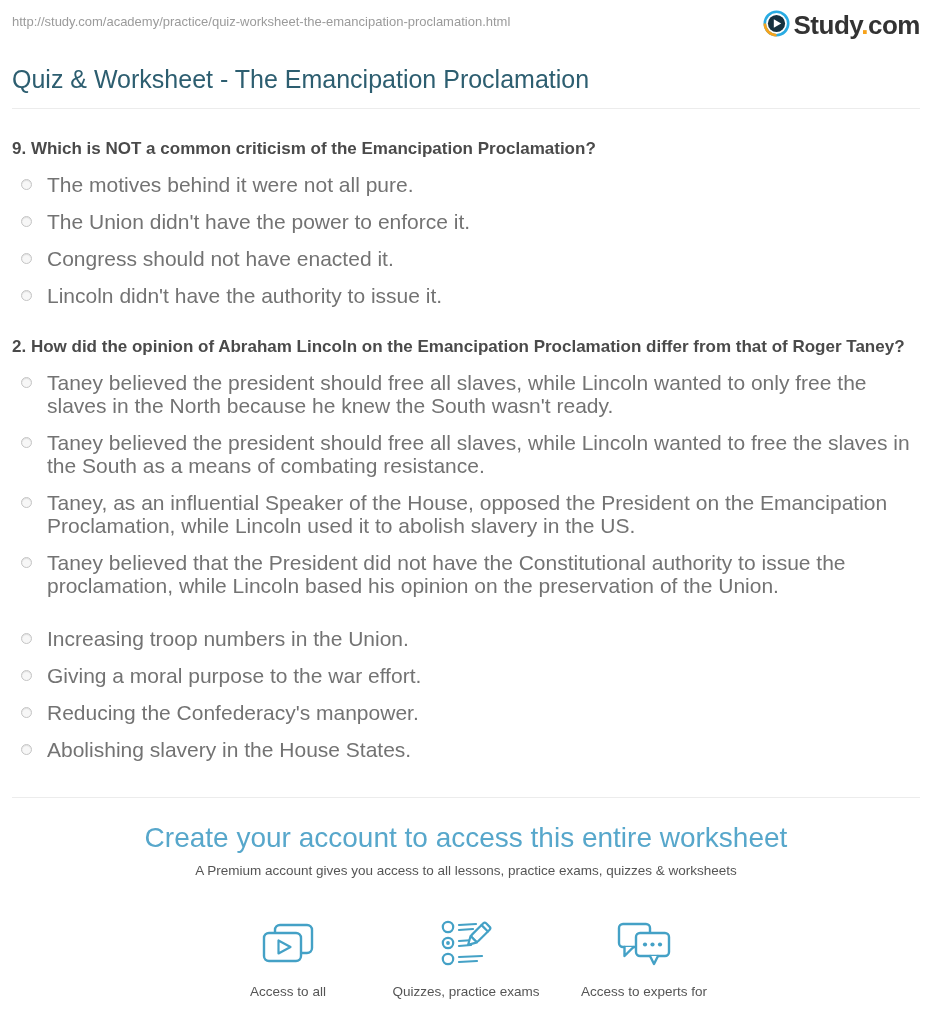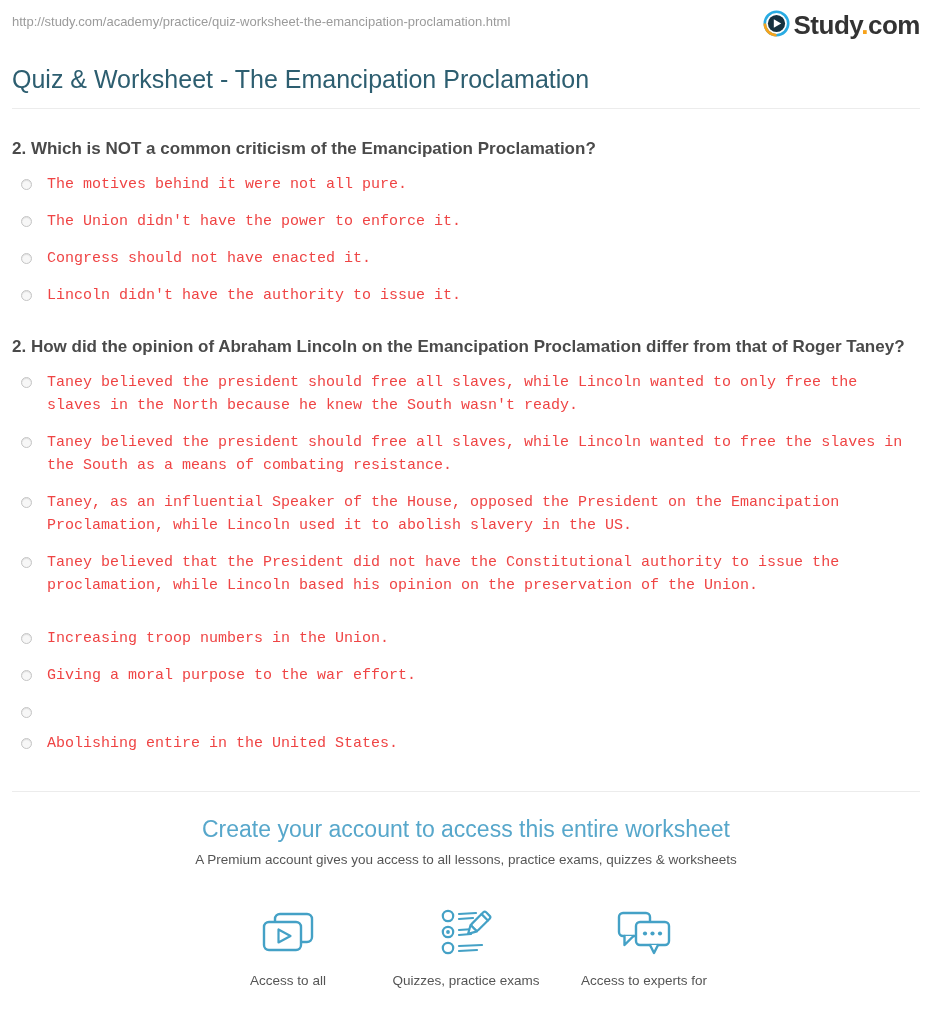--- a/index.html
+++ b/index.html
@@ -18,29 +18,29 @@
   .logo-text { font-size:26px; font-weight:bold; color:#333; letter-spacing:-0.5px; }
   .logo-dot { color:#f7a31b; }
   .page { padding:0 12px; }
   .page-title {
     margin-top:24px; font-size:25px; font-weight:normal; color:#2d5e70;
   }
   .divider { border:none; border-top:1px solid #ececec; margin-top:14px; }
   .question { margin-top:30px; }
   .q-heading { font-size:17px; font-weight:bold; color:#4a4a4a; }
   .option { display:flex; margin-top:14px; }
-  .option-text { font-size:15px; line-height:23px; color:#ef4444; padding-right:6px;font-family:Liberation Mono, monospace; }
+  .option-text { font-size:21px; line-height:23px; color:#737373; padding-right:6px; }
   .radio {
     flex:none; width:11px; height:11px; margin:6px 15px 0 9px;
     border:1px solid #c5c5c5; border-radius:50%; background:#f7f7f7;
     box-shadow:inset 0 1px 1px rgba(0,0,0,0.10);
   }
   .cta { text-align:center; }
   .cta-divider { margin-top:36px; }
-  .cta-heading { margin-top:24px; font-size:23px; font-weight:normal; color:#57a7cb; }
+  .cta-heading { margin-top:24px; font-size:28px; font-weight:normal; color:#57a7cb; }
   .cta-subtitle { margin-top:9px; font-size:13.5px; color:#555; }
   .features { display:flex; justify-content:center; margin-top:34px; }
   .feature { width:178px; }
   .feature-icon { height:58px; display:flex; align-items:flex-end; justify-content:center; }
   .feature-label { margin-top:12px; font-size:13.5px; line-height:20px; color:#555; }
   .feature-label span { display:block; }
 </style>
 </head>
 <body>
 
@@ -57,21 +57,21 @@
     </span>
     <span class="logo-text"><span>Study</span><span class="logo-dot">.</span><span>com</span></span>
   </div>
 </div>
 
 <div class="page">
   <h1 class="page-title">Quiz &amp; Worksheet - The Emancipation Proclamation</h1>
   <hr class="divider">
 
   <div class="question">
-    <div class="q-heading">2. Which is NOT a common criticism of the Emancipation Proclamation?</div>
+    <div class="q-heading">9. Which is NOT a common criticism of the Emancipation Proclamation?</div>
     <div class="option">
       <span class="radio"></span>
       <span class="option-text">The motives behind it were not all pure.</span>
     </div>
     <div class="option">
       <span class="radio"></span>
       <span class="option-text">The Union didn't have the power to enforce it.</span>
     </div>
     <div class="option">
       <span class="radio"></span>
@@ -107,24 +107,25 @@
     <div class="option">
       <span class="radio"></span>
       <span class="option-text">Increasing troop numbers in the Union.</span>
     </div>
     <div class="option">
       <span class="radio"></span>
       <span class="option-text">Giving a moral purpose to the war effort.</span>
     </div>
     <div class="option">
       <span class="radio"></span>
+      <span class="option-text">Reducing the Confederacy's manpower.</span>
     </div>
     <div class="option">
       <span class="radio"></span>
-      <span class="option-text">Abolishing entire in the United States.</span>
+      <span class="option-text">Abolishing slavery in the House States.</span>
     </div>
   </div>
 
   <div class="cta">
     <hr class="divider cta-divider">
     <div class="cta-heading">Create your account to access this entire worksheet</div>
     <div class="cta-subtitle">A Premium account gives you access to all lessons, practice exams, quizzes &amp; worksheets</div>
 
     <div class="features">
       <div class="feature">

